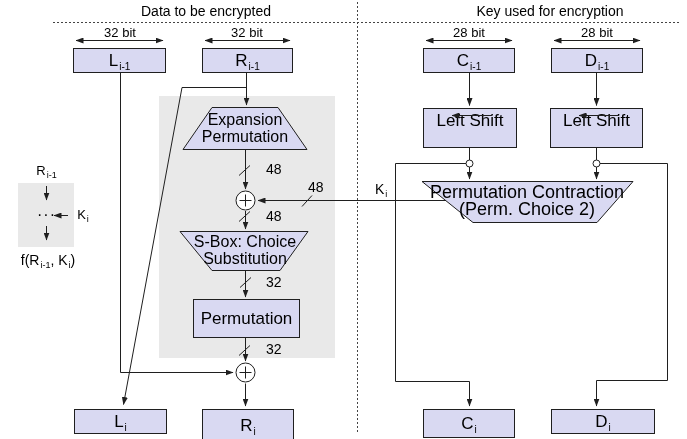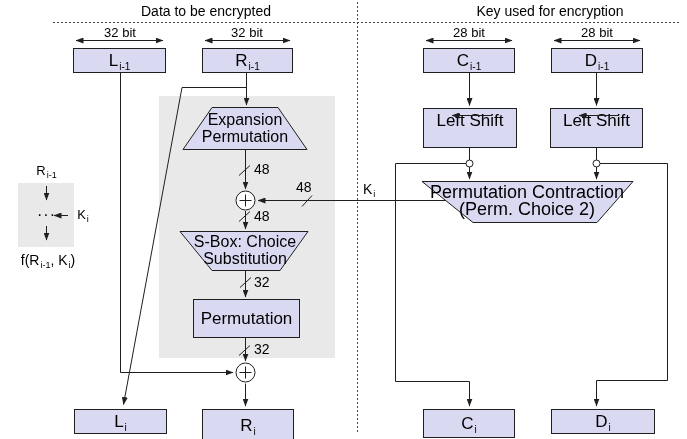--- a/index.html
+++ b/index.html
@@ -30,21 +30,21 @@
   }
   .permbox{
     background:var(--box-fill);border:1px solid var(--line);
     display:flex;align-items:center;justify-content:center;
     font-size:17px;box-sizing:border-box;
   }
   .sub{font-size:10px;position:relative;top:4px;margin-left:1px;}
   .sub-s{font-size:9px;position:relative;top:3px;margin-left:1px;}
   .title{font-size:14px;text-align:center;white-space:nowrap;}
   .mlabel{font-size:13px;text-align:center;white-space:nowrap;}
-  .num{font-size:14px;white-space:nowrap;}
+  .num{font-size:14px;white-space:nowrap;margin-left:12px;}
   .traptext{font-size:16px;line-height:17px;text-align:center;white-space:nowrap;}
   .traptext.sm{font-size:18px;line-height:17px;}
   .legendtext{font-size:13px;text-align:center;white-space:nowrap;}
 </style>
 </head>
 <body>
 
 <div class="stage">
 
   <div class="abs panel" style="left:159px;top:96px;width:176px;height:262px"></div>

